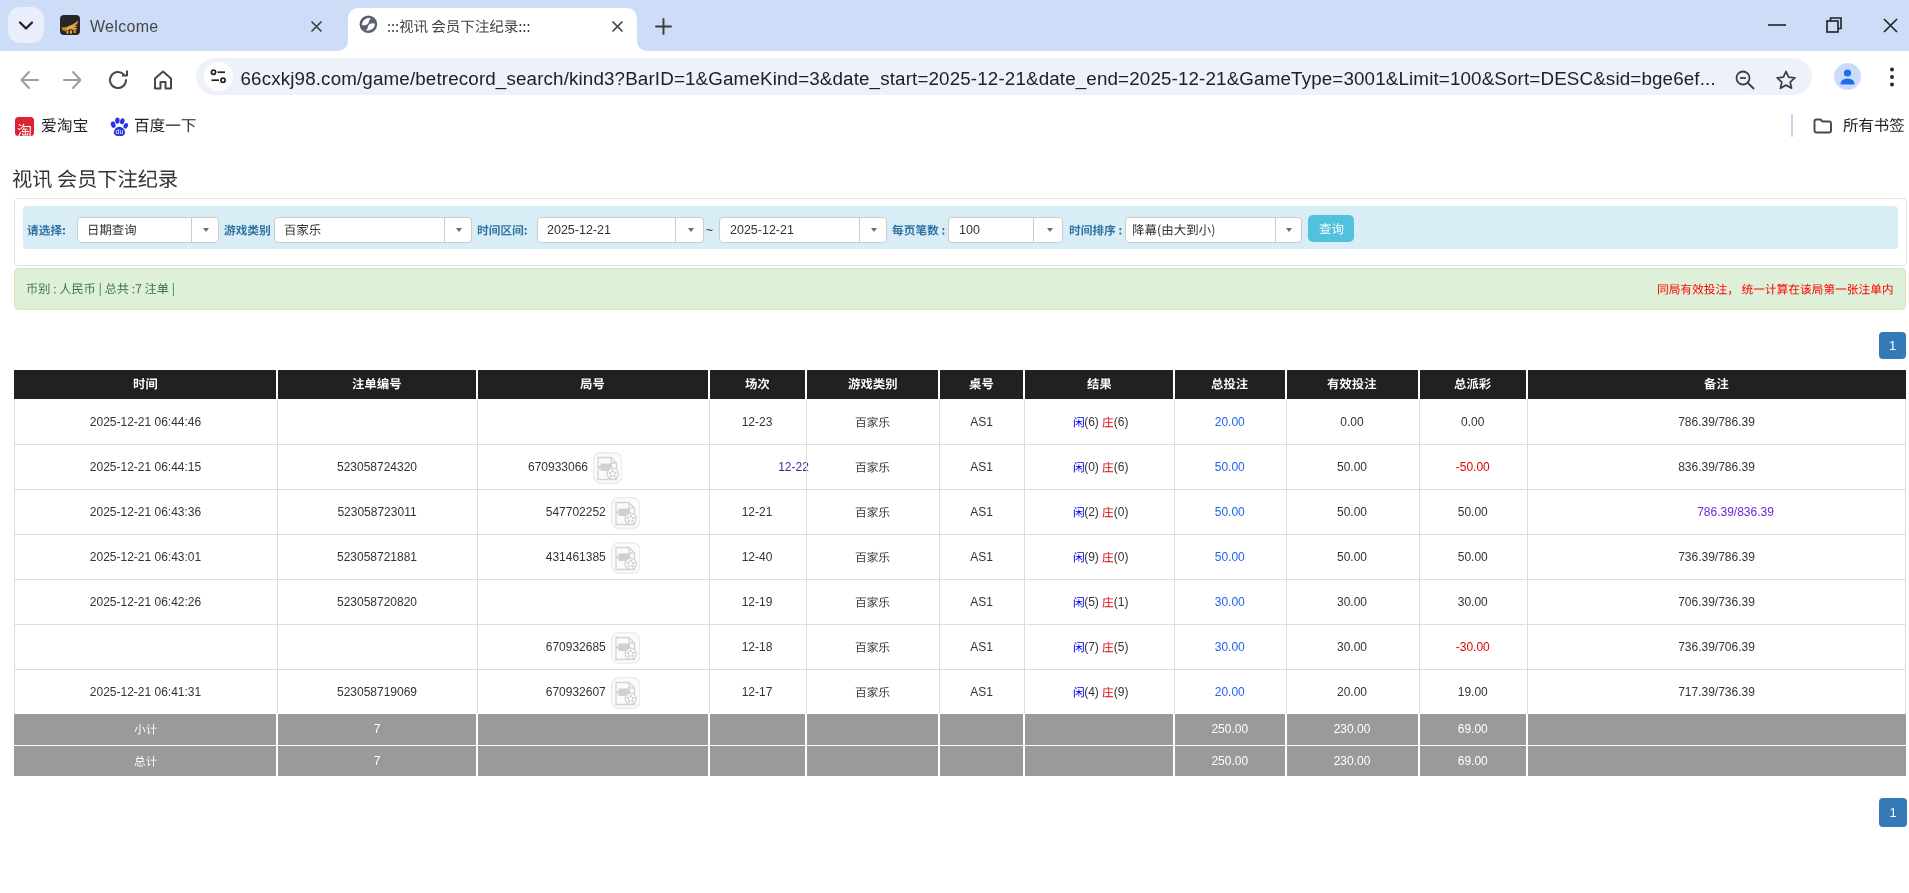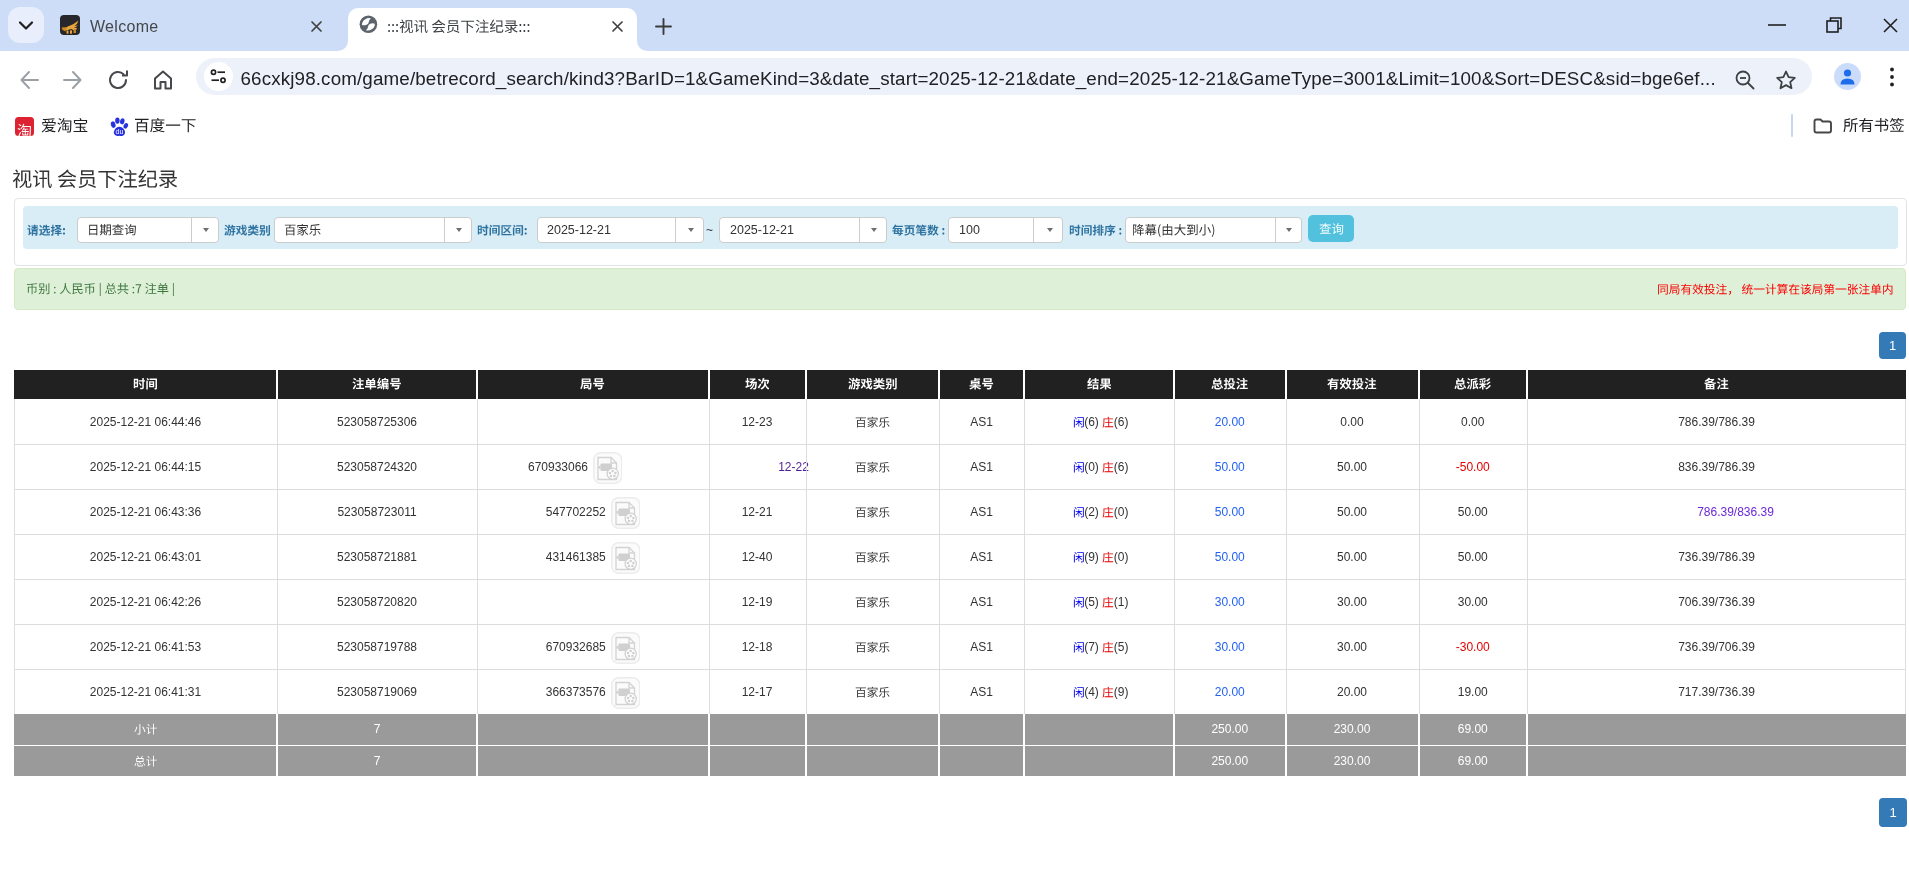--- a/index.html
+++ b/index.html
@@ -271,21 +271,20 @@
 <div class="abs" style="left:476px;top:369.5px;width:2px;height:29.5px;background:#fff"></div>
 <div class="abs" style="left:707.5px;top:369.5px;width:2px;height:29.5px;background:#fff"></div>
 <div class="abs" style="left:804.5px;top:369.5px;width:2px;height:29.5px;background:#fff"></div>
 <div class="abs" style="left:938px;top:369.5px;width:2px;height:29.5px;background:#fff"></div>
 <div class="abs" style="left:1023px;top:369.5px;width:2px;height:29.5px;background:#fff"></div>
 <div class="abs" style="left:1173px;top:369.5px;width:2px;height:29.5px;background:#fff"></div>
 <div class="abs" style="left:1284.5px;top:369.5px;width:2px;height:29.5px;background:#fff"></div>
 <div class="abs" style="left:1417.5px;top:369.5px;width:2px;height:29.5px;background:#fff"></div>
 <div class="abs" style="left:1526px;top:369.5px;width:2px;height:29.5px;background:#fff"></div>
 <div class="cell" style="left:14px;top:399.0px;width:263px;height:45.0px;color:#333">2025-12-21 06:44:46</div>
-<div class="cell" style="left:277px;top:399.0px;width:200px;height:45.0px;color:#333">523058725306</div>
 <div class="cell" style="left:708.5px;top:399.0px;width:97.0px;height:45.0px;color:#333">12-23</div>
 <div style="position:absolute;left:854.7px;top:412.9px;line-height:0;"><svg width="35.1" height="16.9" viewBox="0 -13.6 35.1 16.9">
         <path d="M2.1 -6.6V0.9H3.0V0.2H8.9V0.9H9.8V-6.6H5.8C6.0 -7.1 6.1 -7.7 6.3 -8.3H11.0V-9.2H0.7V-8.3H5.3C5.2 -7.8 5.0 -7.1 4.9 -6.6ZM3.0 -2.8H8.9V-0.6H3.0ZM3.0 -3.6V-5.8H8.9V-3.6Z M16.6 -9.6C16.8 -9.4 17.0 -9.1 17.1 -8.8H12.7V-6.4H13.5V-8.0H21.6V-6.4H22.5V-8.8H18.1C18.0 -9.1 17.8 -9.6 17.6 -9.9ZM20.9 -5.6C20.3 -5.0 19.3 -4.2 18.4 -3.7C18.1 -4.3 17.7 -4.9 17.2 -5.5C17.5 -5.7 17.7 -5.9 18.0 -6.1H20.9V-6.9H14.1V-6.1H16.8C15.7 -5.3 14.1 -4.7 12.6 -4.4C12.8 -4.2 13.0 -3.8 13.1 -3.7C14.2 -4.0 15.5 -4.5 16.5 -5.1C16.7 -4.9 16.9 -4.6 17.1 -4.4C16.1 -3.6 14.1 -2.8 12.6 -2.4C12.8 -2.2 13.0 -1.9 13.1 -1.7C14.5 -2.2 16.3 -3.0 17.4 -3.8C17.6 -3.5 17.7 -3.2 17.7 -3.0C16.6 -1.9 14.3 -0.8 12.4 -0.4C12.6 -0.2 12.8 0.2 12.9 0.4C14.6 -0.1 16.6 -1.1 17.9 -2.1C18.0 -1.2 17.8 -0.4 17.4 -0.1C17.2 0.1 17.0 0.1 16.7 0.1C16.5 0.1 16.1 0.1 15.6 0.1C15.8 0.3 15.9 0.7 15.9 0.9C16.2 0.9 16.6 0.9 16.9 0.9C17.4 0.9 17.7 0.8 18.1 0.5C18.7 0.0 19.0 -1.5 18.6 -3.0L19.2 -3.3C19.8 -1.6 20.9 -0.2 22.4 0.4C22.5 0.2 22.8 -0.1 23.0 -0.3C21.5 -0.9 20.4 -2.2 19.9 -3.7C20.5 -4.2 21.1 -4.6 21.7 -5.1Z M26.2 -3.3C25.6 -2.2 24.7 -1.1 23.8 -0.4C24.1 -0.2 24.4 0.0 24.6 0.2C25.4 -0.6 26.4 -1.8 27.0 -3.0ZM31.5 -2.9C32.4 -2.0 33.4 -0.6 33.8 0.2L34.6 -0.3C34.2 -1.1 33.1 -2.3 32.3 -3.2ZM24.9 -4.1C25.0 -4.2 25.5 -4.3 26.3 -4.3H29.0V-0.2C29.0 -0.0 29.0 0.0 28.8 0.0C28.6 0.0 27.9 0.1 27.1 0.0C27.2 0.3 27.4 0.7 27.4 0.9C28.4 0.9 29.0 0.9 29.4 0.7C29.8 0.6 29.9 0.4 29.9 -0.2V-4.3H34.2L34.2 -5.1H29.9V-7.5H29.0V-5.1H25.8C26.0 -6.0 26.2 -7.1 26.3 -8.2C28.8 -8.2 31.8 -8.5 33.6 -8.9L33.1 -9.7C31.3 -9.2 28.1 -9.0 25.4 -8.9C25.4 -7.6 25.1 -6.1 25.0 -5.7C24.9 -5.3 24.8 -5.0 24.6 -4.9C24.7 -4.7 24.9 -4.3 24.9 -4.1Z" fill="#333"></path>
       </svg></div>
 <div class="cell" style="left:939px;top:399.0px;width:85px;height:45.0px;color:#333">AS1</div>
 <div style="position:absolute;left:1072.5px;top:412.9px;line-height:0;"><svg width="11.7" height="16.9" viewBox="0 -13.6 11.7 16.9">
         <path d="M0.9 -7.1V0.9H1.8V-7.1ZM1.4 -9.3C2.0 -8.7 2.8 -7.7 3.1 -7.1L3.8 -7.6C3.5 -8.2 2.7 -9.1 2.1 -9.7ZM4.2 -9.3V-8.5H9.9V-0.3C9.9 -0.1 9.8 -0.1 9.6 -0.0C9.4 -0.0 8.6 -0.0 7.8 -0.1C7.9 0.2 8.0 0.6 8.1 0.8C9.1 0.8 9.8 0.8 10.2 0.7C10.6 0.5 10.8 0.2 10.8 -0.3V-9.3ZM5.5 -7.3V-5.7H2.7V-4.9H5.1C4.5 -3.7 3.5 -2.6 2.5 -2.0C2.6 -1.8 2.9 -1.5 3.0 -1.3C3.9 -1.9 4.8 -3.0 5.5 -4.2V-0.1H6.2V-4.2C7.1 -3.3 7.9 -2.3 8.4 -1.6L9.0 -2.2C8.5 -2.9 7.5 -4.0 6.6 -4.9H9.1V-5.7H6.2V-7.3Z" fill="#0000ee"></path>
       </svg></div>
 <div class="abs" style="left:1084.2px;top:414.5px;font-size:12px;color:#333">(6)</div>
 <div style="position:absolute;left:1102.1px;top:412.9px;line-height:0;"><svg width="11.7" height="16.9" viewBox="0 -13.6 11.7 16.9">
@@ -438,22 +437,20 @@
 <div class="vline" style="left:277px;top:579.0px;height:45.0px"></div>
 <div class="vline" style="left:477px;top:579.0px;height:45.0px"></div>
 <div class="vline" style="left:708.5px;top:579.0px;height:45.0px"></div>
 <div class="vline" style="left:805.5px;top:579.0px;height:45.0px"></div>
 <div class="vline" style="left:939px;top:579.0px;height:45.0px"></div>
 <div class="vline" style="left:1024px;top:579.0px;height:45.0px"></div>
 <div class="vline" style="left:1174px;top:579.0px;height:45.0px"></div>
 <div class="vline" style="left:1285.5px;top:579.0px;height:45.0px"></div>
 <div class="vline" style="left:1418.5px;top:579.0px;height:45.0px"></div>
 <div class="vline" style="left:1527px;top:579.0px;height:45.0px"></div>
-<div class="cell" style="left:14px;top:624.0px;width:263px;height:45.0px;color:#333">2025-12-21 06:41:53</div>
-<div class="cell" style="left:277px;top:624.0px;width:200px;height:45.0px;color:#333">523058719788</div>
 <div class="cell" style="left:477px;top:624.0px;width:231.5px;height:45.0px">
       <span style="margin-right:5px">670932685</span>
       <svg width="29" height="32" style="margin-top:2px">
         <use href="#vidfile"></use>
       </svg>
     </div>
 <div class="cell" style="left:708.5px;top:624.0px;width:97.0px;height:45.0px;color:#333">12-18</div>
 <div style="position:absolute;left:854.7px;top:637.9px;line-height:0;"><svg width="35.1" height="16.9" viewBox="0 -13.6 35.1 16.9">
         <path d="M2.1 -6.6V0.9H3.0V0.2H8.9V0.9H9.8V-6.6H5.8C6.0 -7.1 6.1 -7.7 6.3 -8.3H11.0V-9.2H0.7V-8.3H5.3C5.2 -7.8 5.0 -7.1 4.9 -6.6ZM3.0 -2.8H8.9V-0.6H3.0ZM3.0 -3.6V-5.8H8.9V-3.6Z M16.6 -9.6C16.8 -9.4 17.0 -9.1 17.1 -8.8H12.7V-6.4H13.5V-8.0H21.6V-6.4H22.5V-8.8H18.1C18.0 -9.1 17.8 -9.6 17.6 -9.9ZM20.9 -5.6C20.3 -5.0 19.3 -4.2 18.4 -3.7C18.1 -4.3 17.7 -4.9 17.2 -5.5C17.5 -5.7 17.7 -5.9 18.0 -6.1H20.9V-6.9H14.1V-6.1H16.8C15.7 -5.3 14.1 -4.7 12.6 -4.4C12.8 -4.2 13.0 -3.8 13.1 -3.7C14.2 -4.0 15.5 -4.5 16.5 -5.1C16.7 -4.9 16.9 -4.6 17.1 -4.4C16.1 -3.6 14.1 -2.8 12.6 -2.4C12.8 -2.2 13.0 -1.9 13.1 -1.7C14.5 -2.2 16.3 -3.0 17.4 -3.8C17.6 -3.5 17.7 -3.2 17.7 -3.0C16.6 -1.9 14.3 -0.8 12.4 -0.4C12.6 -0.2 12.8 0.2 12.9 0.4C14.6 -0.1 16.6 -1.1 17.9 -2.1C18.0 -1.2 17.8 -0.4 17.4 -0.1C17.2 0.1 17.0 0.1 16.7 0.1C16.5 0.1 16.1 0.1 15.6 0.1C15.8 0.3 15.9 0.7 15.9 0.9C16.2 0.9 16.6 0.9 16.9 0.9C17.4 0.9 17.7 0.8 18.1 0.5C18.7 0.0 19.0 -1.5 18.6 -3.0L19.2 -3.3C19.8 -1.6 20.9 -0.2 22.4 0.4C22.5 0.2 22.8 -0.1 23.0 -0.3C21.5 -0.9 20.4 -2.2 19.9 -3.7C20.5 -4.2 21.1 -4.6 21.7 -5.1Z M26.2 -3.3C25.6 -2.2 24.7 -1.1 23.8 -0.4C24.1 -0.2 24.4 0.0 24.6 0.2C25.4 -0.6 26.4 -1.8 27.0 -3.0ZM31.5 -2.9C32.4 -2.0 33.4 -0.6 33.8 0.2L34.6 -0.3C34.2 -1.1 33.1 -2.3 32.3 -3.2ZM24.9 -4.1C25.0 -4.2 25.5 -4.3 26.3 -4.3H29.0V-0.2C29.0 -0.0 29.0 0.0 28.8 0.0C28.6 0.0 27.9 0.1 27.1 0.0C27.2 0.3 27.4 0.7 27.4 0.9C28.4 0.9 29.0 0.9 29.4 0.7C29.8 0.6 29.9 0.4 29.9 -0.2V-4.3H34.2L34.2 -5.1H29.9V-7.5H29.0V-5.1H25.8C26.0 -6.0 26.2 -7.1 26.3 -8.2C28.8 -8.2 31.8 -8.5 33.6 -8.9L33.1 -9.7C31.3 -9.2 28.1 -9.0 25.4 -8.9C25.4 -7.6 25.1 -6.1 25.0 -5.7C24.9 -5.3 24.8 -5.0 24.6 -4.9C24.7 -4.7 24.9 -4.3 24.9 -4.1Z" fill="#333"></path>
       </svg></div>
@@ -477,21 +474,21 @@
 <div class="vline" style="left:805.5px;top:624.0px;height:45.0px"></div>
 <div class="vline" style="left:939px;top:624.0px;height:45.0px"></div>
 <div class="vline" style="left:1024px;top:624.0px;height:45.0px"></div>
 <div class="vline" style="left:1174px;top:624.0px;height:45.0px"></div>
 <div class="vline" style="left:1285.5px;top:624.0px;height:45.0px"></div>
 <div class="vline" style="left:1418.5px;top:624.0px;height:45.0px"></div>
 <div class="vline" style="left:1527px;top:624.0px;height:45.0px"></div>
 <div class="cell" style="left:14px;top:669.0px;width:263px;height:45.0px;color:#333">2025-12-21 06:41:31</div>
 <div class="cell" style="left:277px;top:669.0px;width:200px;height:45.0px;color:#333">523058719069</div>
 <div class="cell" style="left:477px;top:669.0px;width:231.5px;height:45.0px">
-      <span style="margin-right:5px">366373576</span>
+      <span style="margin-right:5px">670932607</span>
       <svg width="29" height="32" style="margin-top:2px">
         <use href="#vidfile"></use>
       </svg>
     </div>
 <div class="cell" style="left:708.5px;top:669.0px;width:97.0px;height:45.0px;color:#333">12-17</div>
 <div style="position:absolute;left:854.7px;top:682.9px;line-height:0;"><svg width="35.1" height="16.9" viewBox="0 -13.6 35.1 16.9">
         <path d="M2.1 -6.6V0.9H3.0V0.2H8.9V0.9H9.8V-6.6H5.8C6.0 -7.1 6.1 -7.7 6.3 -8.3H11.0V-9.2H0.7V-8.3H5.3C5.2 -7.8 5.0 -7.1 4.9 -6.6ZM3.0 -2.8H8.9V-0.6H3.0ZM3.0 -3.6V-5.8H8.9V-3.6Z M16.6 -9.6C16.8 -9.4 17.0 -9.1 17.1 -8.8H12.7V-6.4H13.5V-8.0H21.6V-6.4H22.5V-8.8H18.1C18.0 -9.1 17.8 -9.6 17.6 -9.9ZM20.9 -5.6C20.3 -5.0 19.3 -4.2 18.4 -3.7C18.1 -4.3 17.7 -4.9 17.2 -5.5C17.5 -5.7 17.7 -5.9 18.0 -6.1H20.9V-6.9H14.1V-6.1H16.8C15.7 -5.3 14.1 -4.7 12.6 -4.4C12.8 -4.2 13.0 -3.8 13.1 -3.7C14.2 -4.0 15.5 -4.5 16.5 -5.1C16.7 -4.9 16.9 -4.6 17.1 -4.4C16.1 -3.6 14.1 -2.8 12.6 -2.4C12.8 -2.2 13.0 -1.9 13.1 -1.7C14.5 -2.2 16.3 -3.0 17.4 -3.8C17.6 -3.5 17.7 -3.2 17.7 -3.0C16.6 -1.9 14.3 -0.8 12.4 -0.4C12.6 -0.2 12.8 0.2 12.9 0.4C14.6 -0.1 16.6 -1.1 17.9 -2.1C18.0 -1.2 17.8 -0.4 17.4 -0.1C17.2 0.1 17.0 0.1 16.7 0.1C16.5 0.1 16.1 0.1 15.6 0.1C15.8 0.3 15.9 0.7 15.9 0.9C16.2 0.9 16.6 0.9 16.9 0.9C17.4 0.9 17.7 0.8 18.1 0.5C18.7 0.0 19.0 -1.5 18.6 -3.0L19.2 -3.3C19.8 -1.6 20.9 -0.2 22.4 0.4C22.5 0.2 22.8 -0.1 23.0 -0.3C21.5 -0.9 20.4 -2.2 19.9 -3.7C20.5 -4.2 21.1 -4.6 21.7 -5.1Z M26.2 -3.3C25.6 -2.2 24.7 -1.1 23.8 -0.4C24.1 -0.2 24.4 0.0 24.6 0.2C25.4 -0.6 26.4 -1.8 27.0 -3.0ZM31.5 -2.9C32.4 -2.0 33.4 -0.6 33.8 0.2L34.6 -0.3C34.2 -1.1 33.1 -2.3 32.3 -3.2ZM24.9 -4.1C25.0 -4.2 25.5 -4.3 26.3 -4.3H29.0V-0.2C29.0 -0.0 29.0 0.0 28.8 0.0C28.6 0.0 27.9 0.1 27.1 0.0C27.2 0.3 27.4 0.7 27.4 0.9C28.4 0.9 29.0 0.9 29.4 0.7C29.8 0.6 29.9 0.4 29.9 -0.2V-4.3H34.2L34.2 -5.1H29.9V-7.5H29.0V-5.1H25.8C26.0 -6.0 26.2 -7.1 26.3 -8.2C28.8 -8.2 31.8 -8.5 33.6 -8.9L33.1 -9.7C31.3 -9.2 28.1 -9.0 25.4 -8.9C25.4 -7.6 25.1 -6.1 25.0 -5.7C24.9 -5.3 24.8 -5.0 24.6 -4.9C24.7 -4.7 24.9 -4.3 24.9 -4.1Z" fill="#333"></path>
       </svg></div>
 <div class="cell" style="left:939px;top:669.0px;width:85px;height:45.0px;color:#333">AS1</div>
 <div style="position:absolute;left:1072.5px;top:682.9px;line-height:0;"><svg width="11.7" height="16.9" viewBox="0 -13.6 11.7 16.9">

